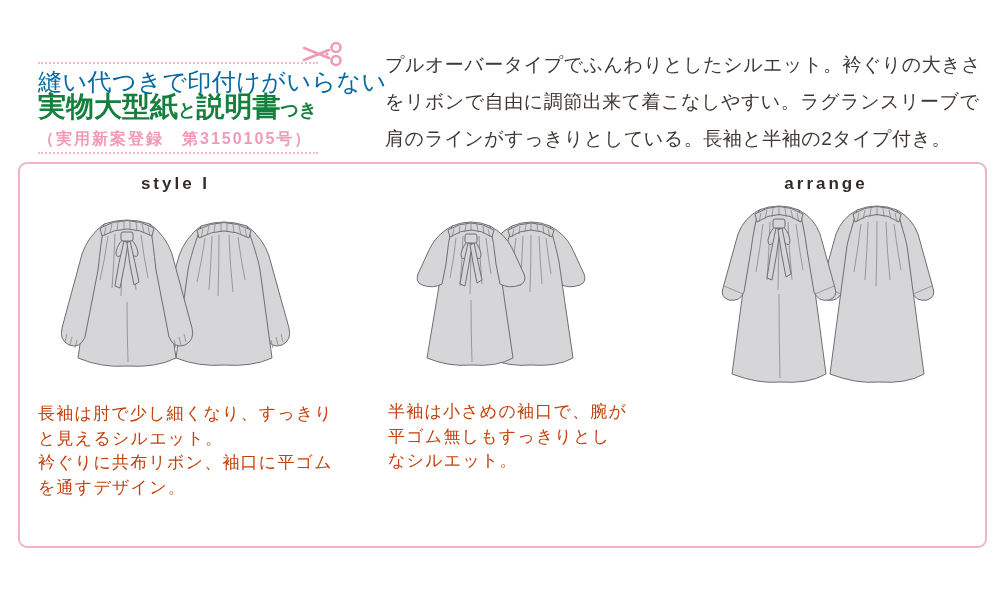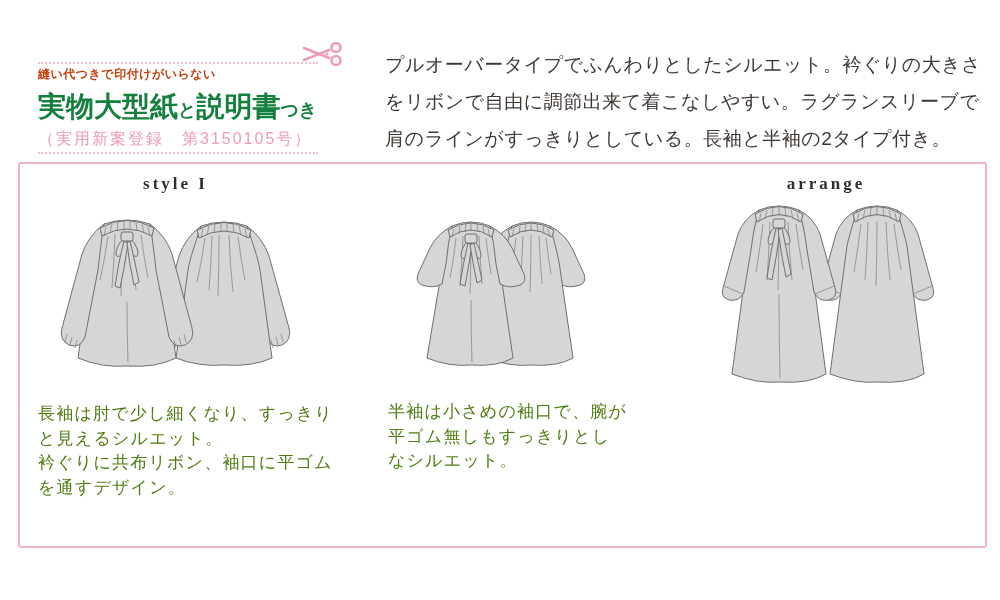--- a/index.html
+++ b/index.html
@@ -8,46 +8,46 @@
     background:#ffffff;color:#3f3733;
     font-family:"Liberation Sans","DejaVu Sans",sans-serif;
   }
   
   .pink-block{position:absolute;left:38px;top:40px;width:310px;height:118px;}
   .cutline{position:absolute;left:0;width:280px;border-top:2px dotted #f3bccd;}
   .cutline-top{top:22px;}
   .cutline-bottom{top:112px;}
   .scissors{position:absolute;left:264px;top:1px;width:44px;height:26px;}
   .catch{position:absolute;left:0;top:26px;width:310px;
-    font-size:12px;font-weight:bold;color:#c2410c;letter-spacing:0.5px;white-space:nowrap;}
+    font-size:24px;font-weight:normal;color:#0369a1;letter-spacing:0.5px;white-space:nowrap;}
   .big-title{position:absolute;left:0;top:50px;width:320px;color:#15803d;
     font-weight:bold;line-height:34px;white-space:nowrap;}
   .big-title .big{font-size:28px;}
   .big-title .small{font-size:18px;}
   .reg{position:absolute;left:0;top:89px;width:320px;color:#f19ab6;
-    font-size:16px;font-weight:normal;letter-spacing:2px;white-space:nowrap;}
+    font-size:16px;font-weight:bold;letter-spacing:2px;white-space:nowrap;}
   
   .intro{position:absolute;left:385px;top:46px;width:640px;margin:0;
     font-size:19px;line-height:37px;letter-spacing:0.5px;white-space:pre-line;}
   
   .panel{position:absolute;left:18px;top:162px;width:965px;height:382px;
-    border:2px solid #f0b4c8;border-radius:3px;background:#ffffff;font-family:Liberation Serif, serif;}
+    border:2px solid #f0b4c8;border-radius:9px;background:#ffffff;}
   .style-label{position:absolute;top:10px;font-size:17px;font-weight:bold;
     letter-spacing:3px;color:#332d2a;text-align:center;white-space:nowrap;}
   .label-1{left:38px;width:235px;}
   .label-2{left:392px;width:178px;}
   .label-3{left:695px;width:222px;}
   .illo{position:absolute;}
   .illo-1{left:38px;top:44px;width:235px;height:170px;}
   .illo-2{left:392px;top:48px;width:178px;height:162px;}
   .illo-3{left:695px;top:32px;width:222px;height:198px;}
   .illo .fp{fill:#d6d6d8;stroke:#6f6f72;stroke-width:1;stroke-linejoin:round;}
   .illo .thin{fill:none;stroke:#7c7c7f;stroke-width:0.7;}
   .style-desc{position:absolute;margin:0;font-size:17px;line-height:24.5px;
-    letter-spacing:1.2px;white-space:pre-line;color:#4d7c0f;}
+    letter-spacing:1.2px;white-space:pre-line;color:#c2410c;}
   .desc-1{left:18px;top:238px;width:335px;}
   .desc-2{left:368px;top:236px;width:280px;}
   .desc-3{left:655px;top:236px;width:315px;}
 </style>
 </head>
 <body>
 
 <div>
 
   <div class="pink-block">

